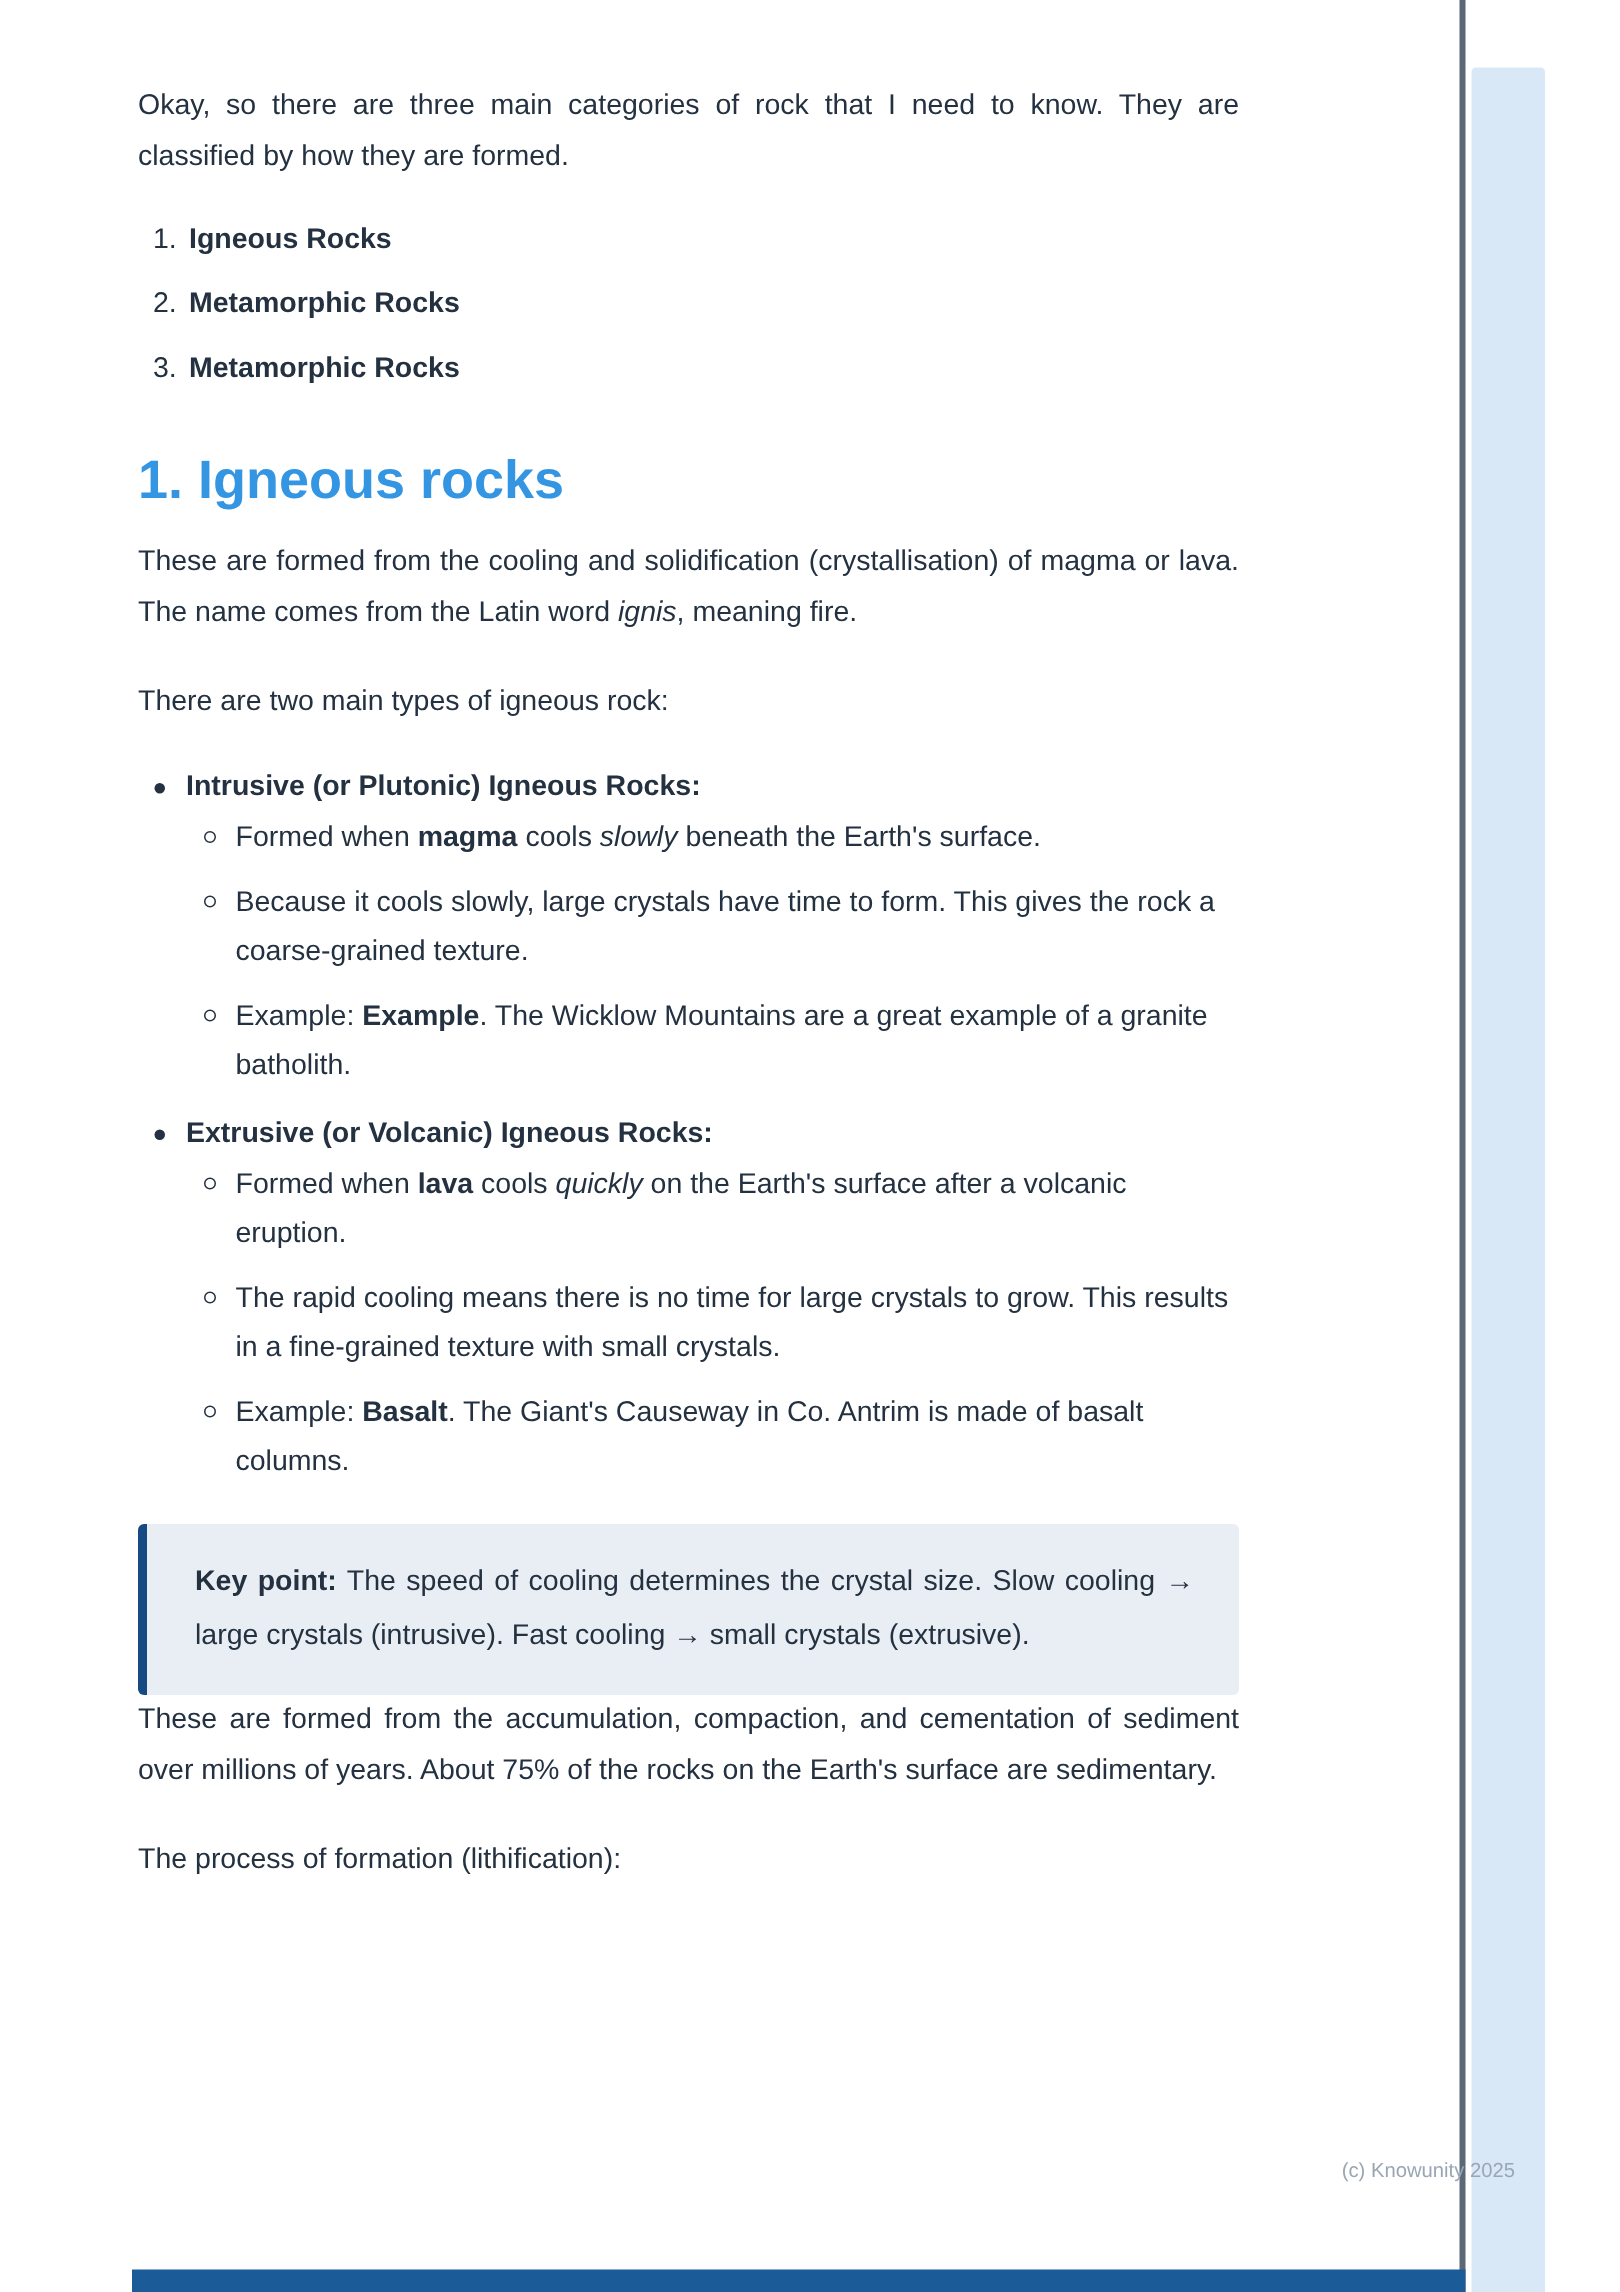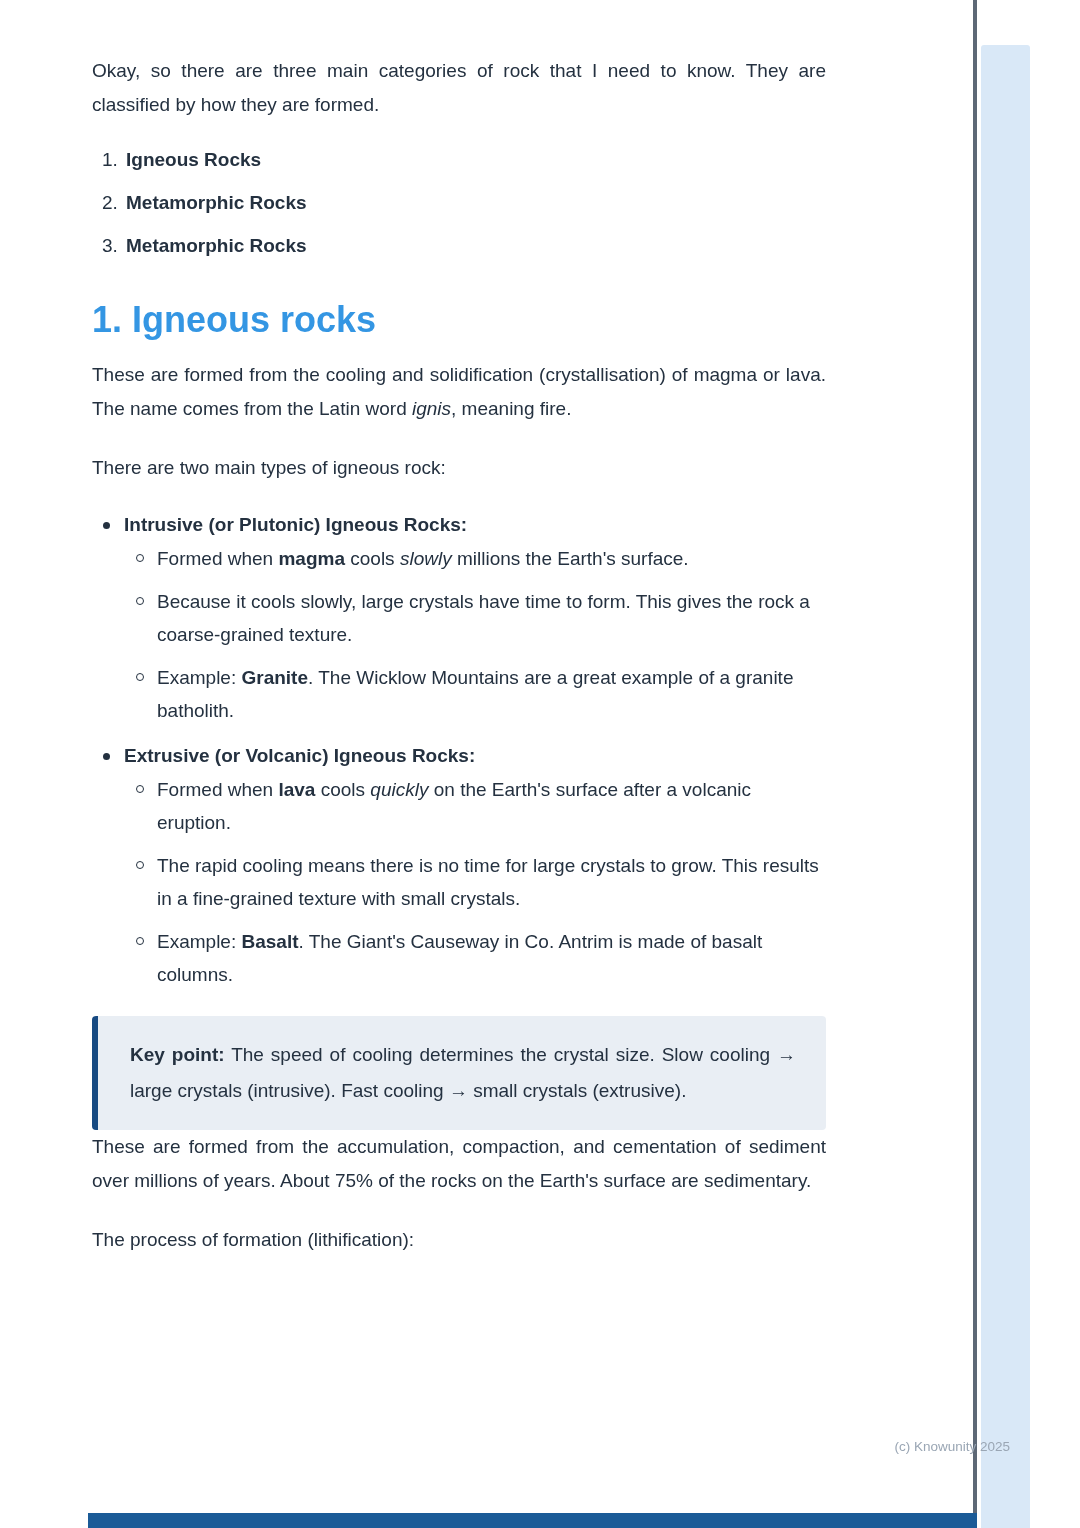--- a/index.html
+++ b/index.html
@@ -160,29 +160,29 @@
 
     <ul class="bullets">
 
       <li class="bullet-group">
         <div class="bullet-title">
           <span class="dot"></span>
           <span class="b-text"><span style="font-weight: 700;">Intrusive (or Plutonic) Igneous Rocks:</span></span>
         </div>
         <div class="sub-item">
           <span class="circle"></span>
-          <span class="sub-text"><span>Formed when </span><span style="font-weight: 700;">magma</span><span> cools </span><span style="font-style: italic;">slowly</span><span> millions the Earth's surface.</span></span>
+          <span class="sub-text"><span>Formed when </span><span style="font-weight: 700;">magma</span><span> cools </span><span style="font-style: italic;">slowly</span><span> beneath the Earth's surface.</span></span>
         </div>
         <div class="sub-item">
           <span class="circle"></span>
           <span class="sub-text"><span>Because it cools slowly, large crystals have time to form. This gives the rock a coarse-grained texture.</span></span>
         </div>
         <div class="sub-item">
           <span class="circle"></span>
-          <span class="sub-text"><span>Example: </span><span style="font-weight: 700;">Granite</span><span>. The Wicklow Mountains are a great example of a granite batholith.</span></span>
+          <span class="sub-text"><span>Example: </span><span style="font-weight: 700;">Example</span><span>. The Wicklow Mountains are a great example of a granite batholith.</span></span>
         </div>
       </li>
 
       <li class="bullet-group">
         <div class="bullet-title">
           <span class="dot"></span>
           <span class="b-text"><span style="font-weight: 700;">Extrusive (or Volcanic) Igneous Rocks:</span></span>
         </div>
         <div class="sub-item">
           <span class="circle"></span>

